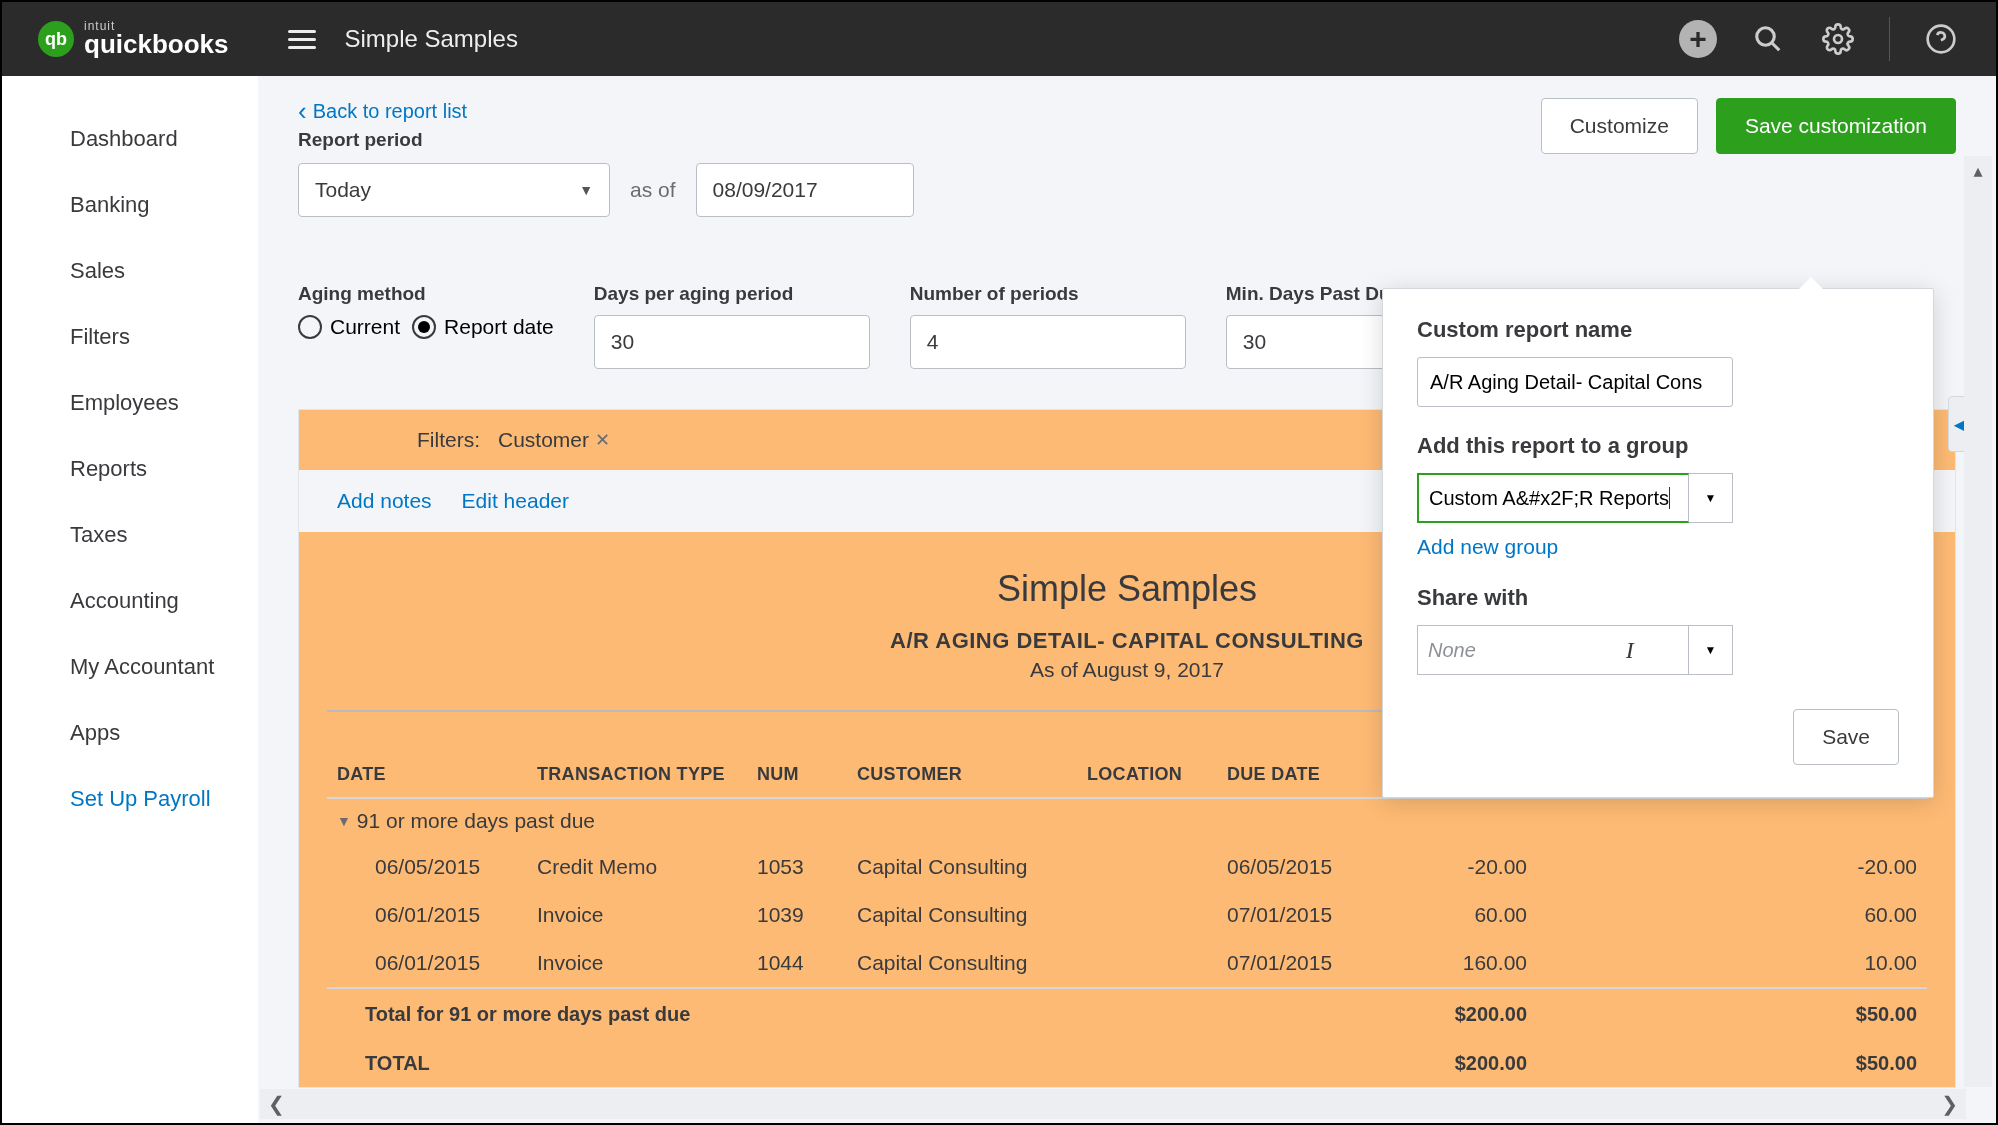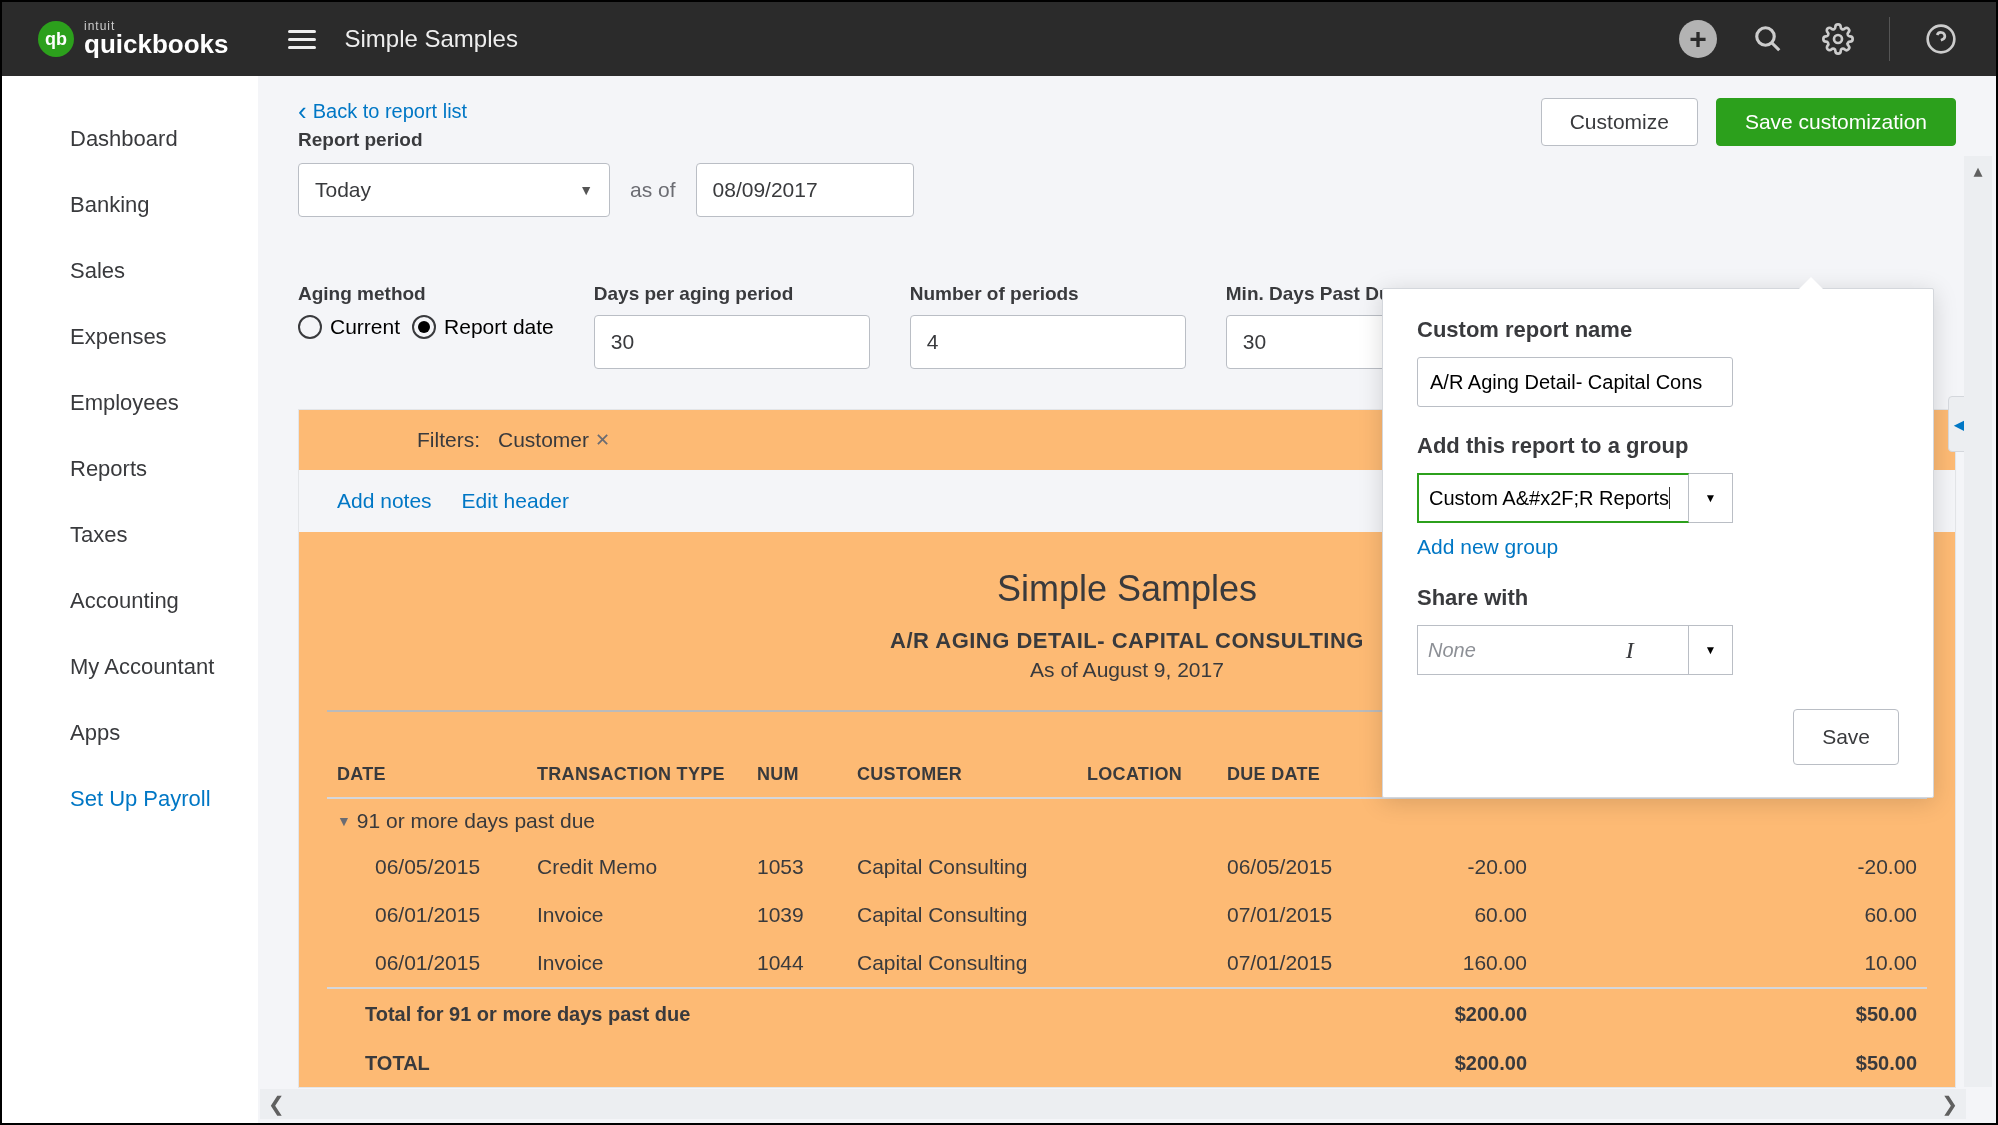--- a/index.html
+++ b/index.html
@@ -26,21 +26,21 @@
 .back-link { color: #0077c5; font-size: 20px; cursor: pointer; display: inline-flex; align-items: center; gap: 6px; }
 .chev-left::before { content: "‹"; font-size: 26px; line-height: 1; }
 .label-strong { font-weight: 700; font-size: 19px; color: #393a3d; margin-top: 38px; }
 .row1 { display: flex; align-items: flex-start; justify-content: space-between; margin-top: 2px; }
 .period-row { display: flex; align-items: center; gap: 20px; margin-top: 12px; }
 .select-box { height: 54px; border: 1px solid #babec5; background: #fff; border-radius: 4px; display: flex; align-items: center; padding: 0 16px; font-size: 21px; color: #393a3d; cursor: pointer; position: relative; }
 .select-box .caret { margin-left: auto; font-size: 14px; color: #555; }
 .asof { font-size: 21px; color: #6b6c72; }
 .input-box { height: 54px; border: 1px solid #babec5; background: #fff; border-radius: 4px; padding: 0 16px; font-size: 21px; color: #393a3d; }
 .buttons-top { display: flex; gap: 18px; }
-.btn { height: 48px; border-radius: 4px; padding: 0 28px; font-size: 21px; font-weight: 500; cursor: pointer; display: flex; align-items: center; }
+.btn { height: 56px; border-radius: 4px; padding: 0 28px; font-size: 21px; font-weight: 500; cursor: pointer; display: flex; align-items: center; }
 .btn-secondary { background: #fff; border: 1px solid #babec5; color: #393a3d; }
 .btn-primary { background: #2ca01c; border: 1px solid #2ca01c; color: #fff; }
 .filters-row2 { display: flex; gap: 40px; margin-top: 28px; }
 .fcol { display: flex; flex-direction: column; gap: 10px; }
 .radio-row { display: flex; align-items: center; gap: 8px; font-size: 21px; }
 .radio { width: 24px; height: 24px; border: 2px solid #393a3d; border-radius: 50%; display: inline-flex; align-items: center; justify-content: center; }
 .radio.checked::after { content: ""; width: 12px; height: 12px; background: #000; border-radius: 50%; }
 .report-card { background: #fdba74; margin-top: 40px; border: 1px solid #e3e5e8; }
 .card-top { height: 60px; display: flex; align-items: center; padding: 0 38px; font-size: 21px; color: #393a3d; }
 .card-top .x { margin-left: 6px; font-size: 18px; color: #6b6c72; cursor: pointer; }
@@ -123,21 +123,21 @@
       </div>
     </div>
   </div>
 
   <div class="body">
 
     <div class="sidebar">
       <div class="sidebar-item">Dashboard</div>
       <div class="sidebar-item">Banking</div>
       <div class="sidebar-item">Sales</div>
-      <div class="sidebar-item">Expenses</div>
+      <div class="sidebar-item">Filters</div>
       <div class="sidebar-item">Employees</div>
       <div class="sidebar-item">Reports</div>
       <div class="sidebar-item">Taxes</div>
       <div class="sidebar-item">Accounting</div>
       <div class="sidebar-item">My Accountant</div>
       <div class="sidebar-item">Apps</div>
       <div class="sidebar-item active">Set Up Payroll</div>
     </div>
 
     <div class="content">

